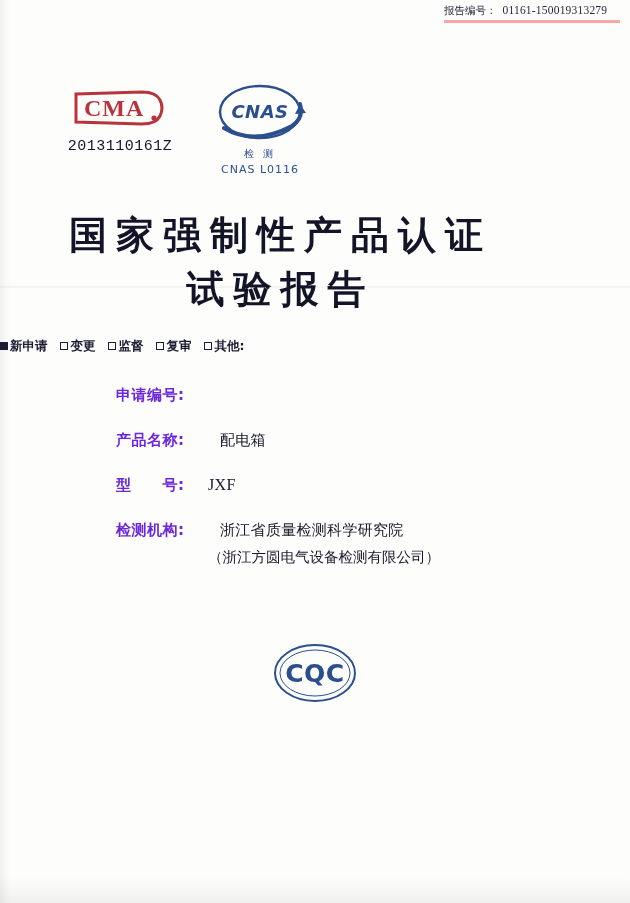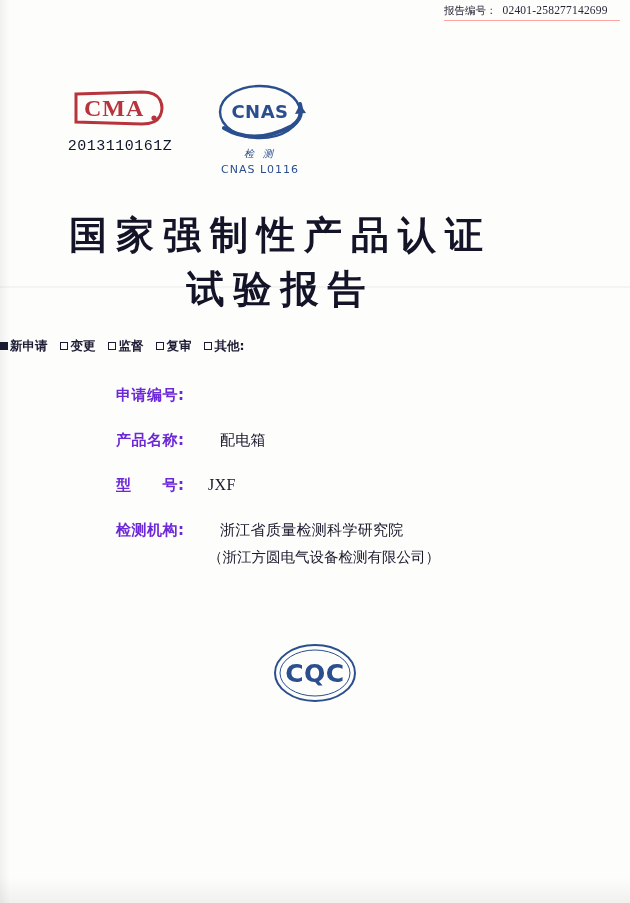--- a/index.html
+++ b/index.html
@@ -21,21 +21,21 @@
     height: 903px;
     background: #fdfdfb;
   }
 
   
   .report-no-box {
     position: absolute;
     top: 4px;
     left: 444px;
     width: 176px;
-    border-bottom: 1px solid #fca5a5;
+    border-bottom: 3px solid #fca5a5;
     padding-bottom: 2px;
     display: flex;
     align-items: baseline;
     gap: 6px;
     font-size: 11px;
     color: #26263a;
   }
   .report-no-label {
     white-space: nowrap;
     font-family: "DejaVu Sans", sans-serif;
@@ -87,28 +87,28 @@
     top: 0px;
     width: 140px;
     text-align: center;
     color: #2b4f8e;
   }
   .cnas-mark {
     width: 112px;
     height: 66px;
     margin: 0 auto;
     position: relative;
+    font-style: italic;
   }
   .cnas-sub {
     font-family: "DejaVu Sans", sans-serif;
     font-size: 10px;
     color: #2b4f8e;
     letter-spacing: 3px;
     margin-top: 1px;
-    font-style: italic;
   }
   .cnas-code {
     font-family: "DejaVu Sans", sans-serif;
     font-size: 11px;
     color: #2b4f8e;
     letter-spacing: 1px;
     margin-top: 2px;
   }
 
   
@@ -238,21 +238,21 @@
 </head>
 <body>
 
 <div class="page">
 
   <div class="scan-line" style="top:286px"></div>
   <div class="scan-line" style="top:287px"></div>
 
   <div class="report-no-box">
     <span class="report-no-label">报告编号：</span>
-    <span class="report-no-value">02401-258277142699</span>
+    <span class="report-no-value">01161-150019313279</span>
   </div>
 
   <div class="logos">
 
     <div class="cma-wrap">
       <div class="cma-mark">
         <svg width="96" height="40" viewBox="0 0 96 40">
           <path d="M4 6 L70 4 Q84 4 88 12 Q92 20 88 28 Q84 36 70 36 L4 34 Z" fill="none" stroke="#b8343c" stroke-width="3"></path>
           <text x="12" y="28" font-family="Liberation Serif, serif" font-size="24" font-weight="bold" fill="#b8343c" letter-spacing="1">CMA</text>
           <circle cx="82" cy="30" r="2.6" fill="#b8343c"></circle>

